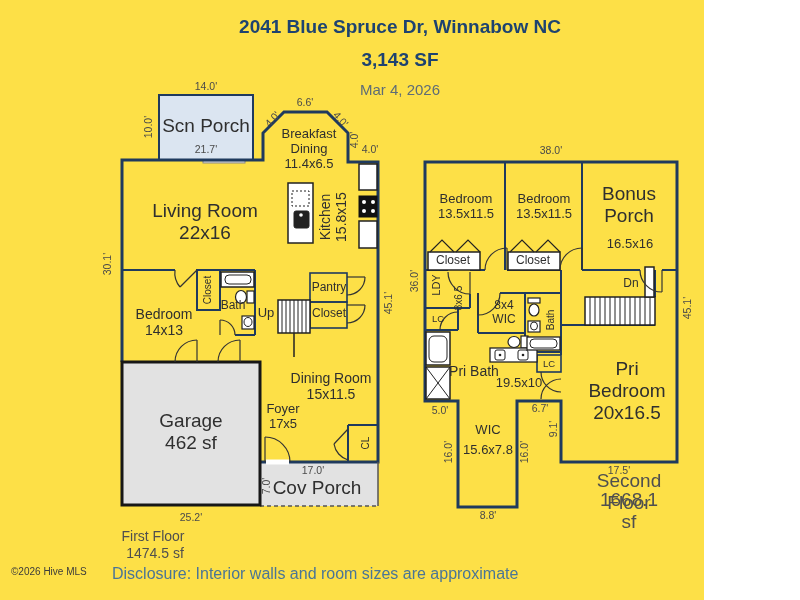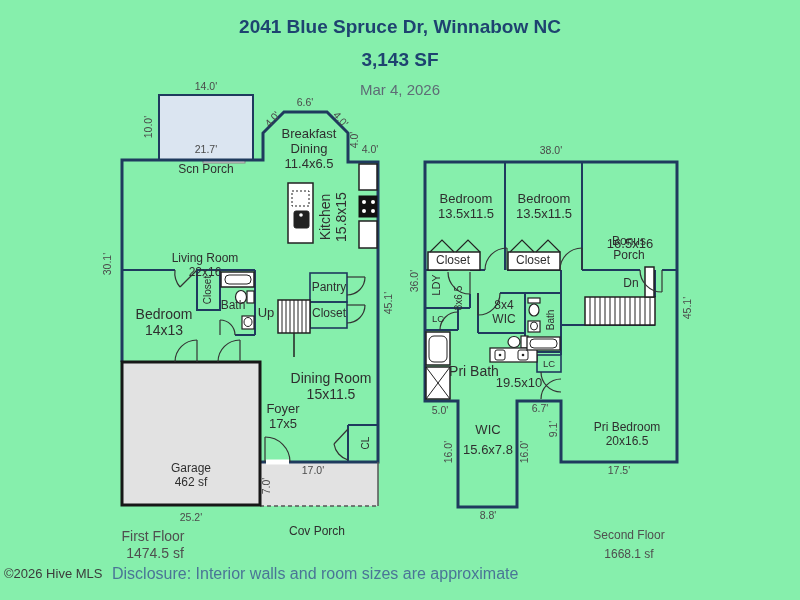--- a/index.html
+++ b/index.html
@@ -1,26 +1,26 @@
 <!DOCTYPE html>
 <html><head>
 <meta charset="utf-8">
 <style>
   html,body{margin:0;padding:0;background:#fff;}
-  .canvas{position:relative;width:800px;height:600px;background:#86efac;overflow:hidden;
+  .canvas{position:relative;width:704px;height:600px;background:#fde047;overflow:hidden;
           font-family:"Liberation Sans","DejaVu Sans",sans-serif;}
   svg{position:absolute;left:0;top:0;}
   .lbl{position:absolute;transform:translate(-50%,-50%);white-space:pre-line;text-align:center;
        color:#2f2f2f;line-height:1.15;}
   .rot{transform:translate(-50%,-50%) rotate(-90deg);}
   .dgl{transform:translate(-50%,-50%) rotate(-48deg);}
   .dgr{transform:translate(-50%,-50%) rotate(48deg);}
   .dim{color:#4a4a4a;font-size:10.5px;}
   .s10{font-size:10px;}.s11{font-size:11px;}.s12{font-size:12px;}
-  .s13{font-size:13px;}.s14{font-size:14px;}.s15{font-size:12px;margin-top:44px;}
+  .s13{font-size:13px;}.s14{font-size:14px;}.s15{font-size:19px;}
   .gray{color:#4f4f4f;}
   .title{position:absolute;left:400px;transform:translate(-50%,-50%);font-weight:bold;
          font-size:19px;color:#1e4370;white-space:nowrap;}
   .date{position:absolute;left:400px;transform:translate(-50%,-50%);font-size:15px;color:#5e6c76;}
   .ft{position:absolute;white-space:nowrap;}
 </style>
 </head>
 <body>
 
 <div class="canvas">
@@ -261,16 +261,16 @@
 <div class="lbl dim rot" style="left:553px;top:429px">9.1'</div>
 <div class="lbl dim rot" style="left:448px;top:452px">16.0'</div>
 <div class="lbl dim rot" style="left:524px;top:452px">16.0'</div>
 <div class="lbl s13" style="left:488px;top:440px;line-height:1.55">WIC
 15.6x7.8</div>
 <div class="lbl dim" style="left:488px;top:515px">8.8'</div>
 <div class="lbl dim" style="left:619px;top:470px">17.5'</div>
 <div class="lbl s15 gray" style="left:629px;top:492px">Second Floor</div>
 <div class="lbl s15 gray" style="left:629px;top:511px">1668.1 sf</div>
 
-<div class="ft" style="left:4px;top:566px;font-size:13px;color:#3b3b3b">©2026 Hive MLS</div>
+<div class="ft" style="left:11px;top:566px;font-size:10px;color:#3b3b3b">©2026 Hive MLS</div>
 <div class="ft" style="left:112px;top:565px;font-size:16px;color:#4a7596">Disclosure: Interior walls and room sizes are approximate</div>
 
 </div>
 
 </body></html>

